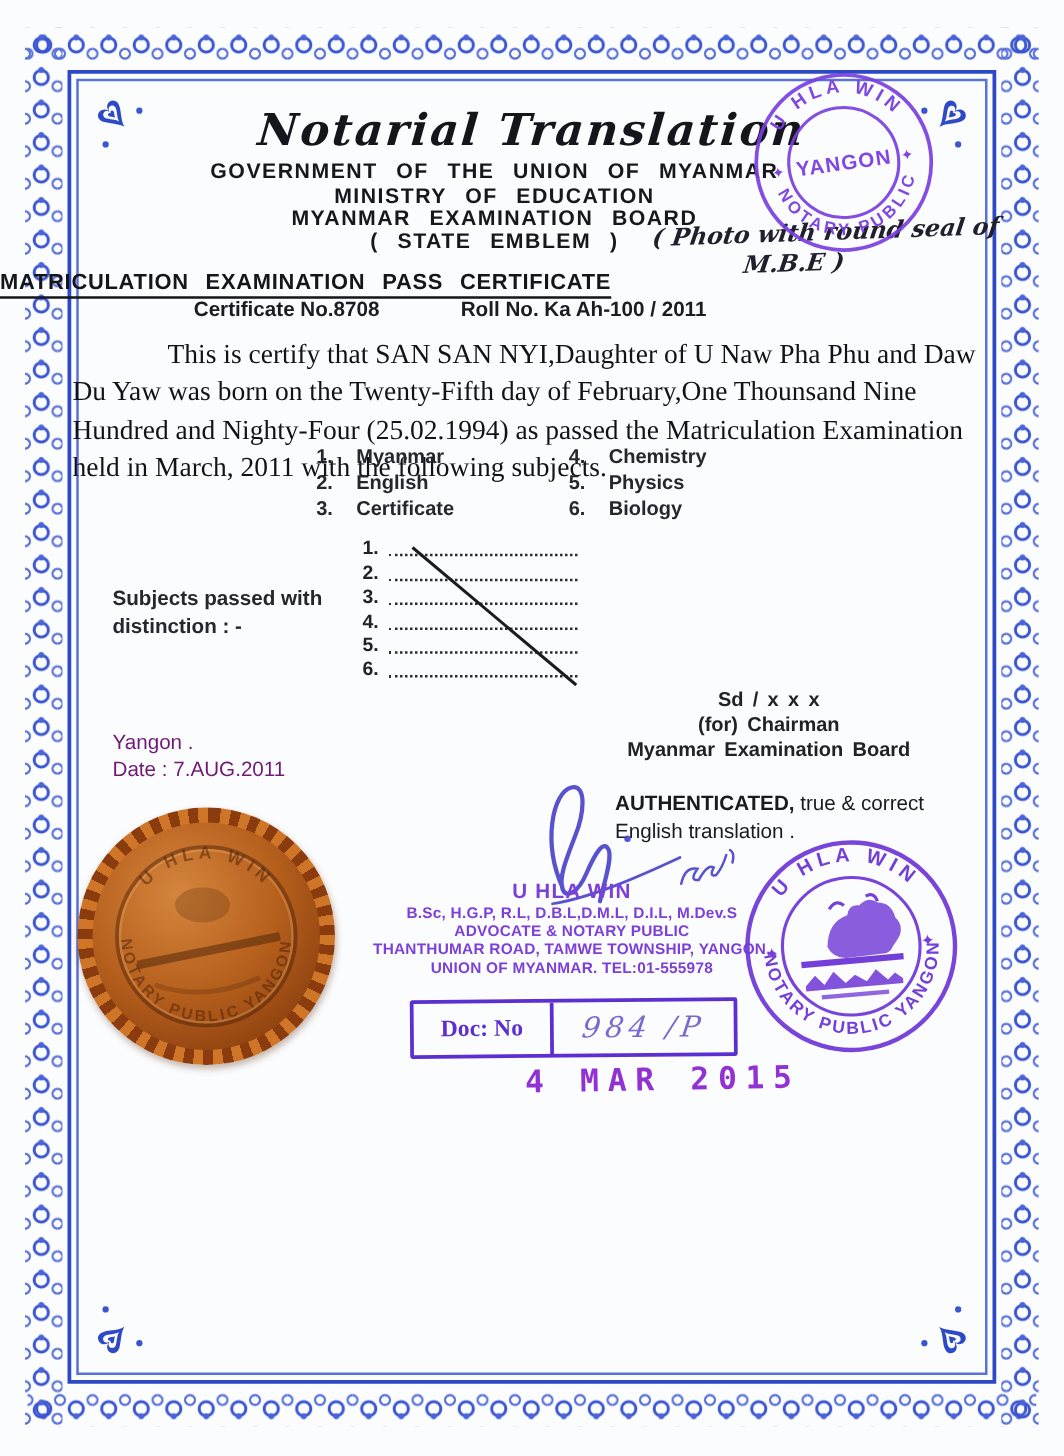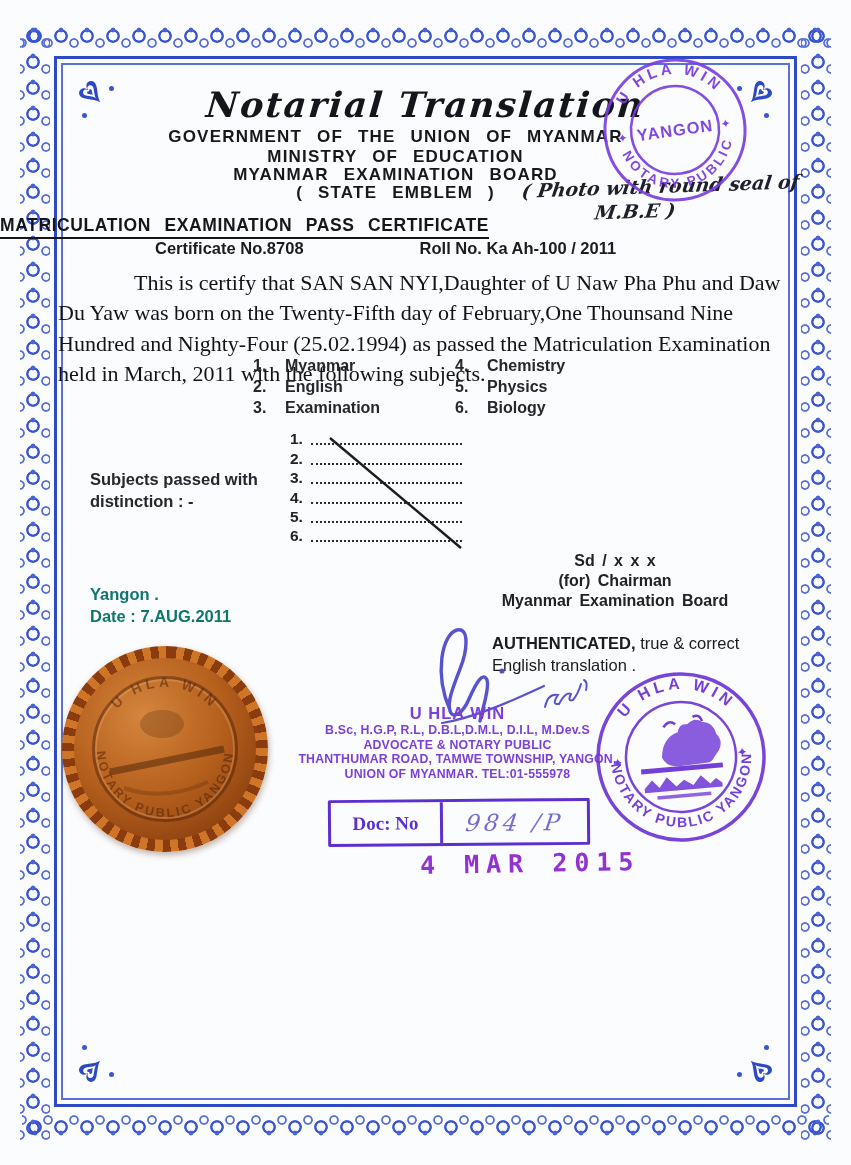--- a/index.html
+++ b/index.html
@@ -46,35 +46,35 @@
     font-size:35px; color:#15151c; letter-spacing:2px; transform:skewX(-5deg); }
   .gov-line { left:0; right:60px; text-align:center; color:#17171c;
     font-weight:bold; font-size:17px; letter-spacing:1.2px; word-spacing:9px; }
   .hand-note { font-family:"DejaVu Serif", serif; font-style:italic; font-weight:bold;
     color:#20202c; font-size:19px; transform:rotate(-2deg) skewX(-10deg); }
   .cert-title { left:0; right:40px; top:215px; text-align:left; }
   .cert-title span { font-weight:bold; font-size:17.5px; color:#15151c;
     letter-spacing:.6px; word-spacing:8px; border-bottom:2.5px solid #15151c; padding-bottom:2px; }
   .cert-nums { left:155px; right:100px; top:239px; display:flex; color:#1b1b22;
     font-weight:bold; font-size:16.5px; }
-  .cert-nums .roll { margin-left:116px; }
+  .cert-nums .roll { margin-left:65px; }
   .body-par { left:58px; right:56px; top:268px; font-family:"Liberation Serif", serif;
     font-size:22px; color:#121218; line-height:1.38; text-indent:76px; }
   .subjects-col { top:355px; font-size:16px; font-weight:600; color:#26262c; line-height:1.32; }
   .subj-row { display:flex; }
   .subj-row .num { width:32px; }
 
   .dist-label { left:90px; top:468px; font-size:16.5px; font-weight:600; color:#26262c; line-height:1.35; }
   .dist-rows { left:290px; top:429px; width:172px; font-size:15.5px; font-weight:bold; color:#222; }
   .dist-row { display:flex; align-items:flex-end; height:19.4px; }
   .dist-row .leader { flex:1; border-bottom:2.6px dotted #2c2c2c; margin-left:8px; margin-bottom:3px; }
 
   .sd-block { left:490px; width:250px; top:551px; text-align:center;
     font-size:16px; font-weight:600; color:#222; line-height:1.26; word-spacing:3px; }
-  .place-block { left:90px; top:583px; font-size:16.5px; font-weight:700; color:#0f766e; line-height:1.35; }
+  .place-block { left:90px; top:583px; font-size:16.5px; font-weight:400; color:#701a75; line-height:1.35; }
   .auth-block { left:492px; top:632px; font-size:16.5px; color:#1a1a1f; line-height:1.35; }
   .auth-block .b { font-weight:bold; }
 
   
   .notary-block { left:295px; width:325px; top:704px; text-align:center;
     color:#7c3fd8; font-weight:bold; line-height:1.18; }
   .notary-name { font-size:16.5px; letter-spacing:1px; }
   .notary-line { font-size:12.3px; letter-spacing:.2px; }
 
   .doc-stamp { left:328px; top:799px; width:262px; height:47px; display:flex;
@@ -172,21 +172,21 @@
     <div class="subj-row">
         <span class="num">1.</span>
         <span>Myanmar</span>
       </div>
     <div class="subj-row">
         <span class="num">2.</span>
         <span>English</span>
       </div>
     <div class="subj-row">
         <span class="num">3.</span>
-        <span>Examination</span>
+        <span>Certificate</span>
       </div>
   </div>
   <div class="abs subjects-col" style="left:455px;">
     <div class="subj-row">
         <span class="num">4.</span>
         <span>Chemistry</span>
       </div>
     <div class="subj-row">
         <span class="num">5.</span>
         <span>Physics</span>

